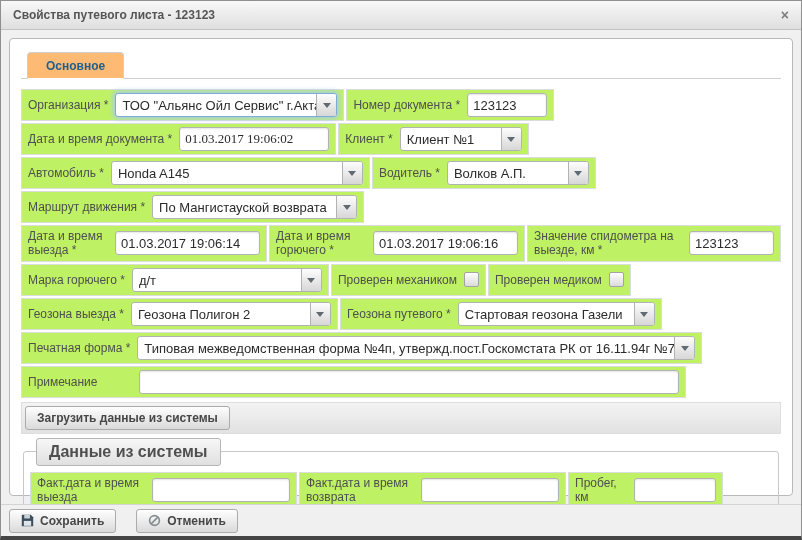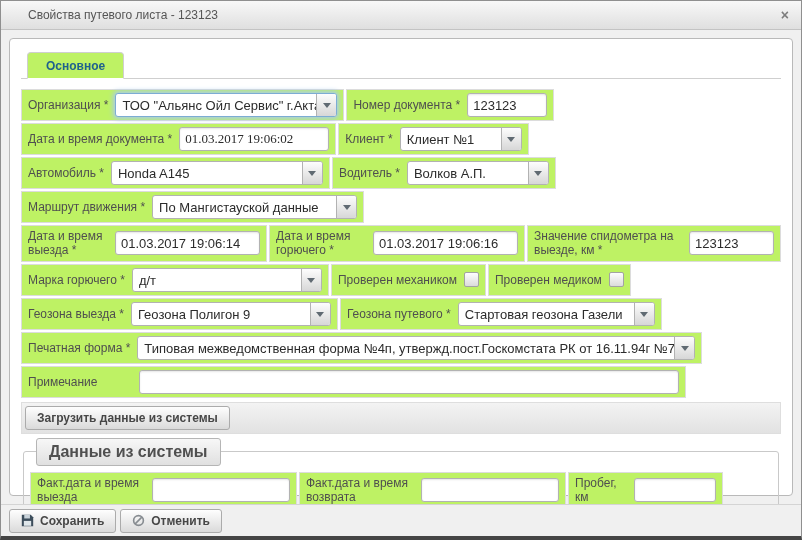--- a/index.html
+++ b/index.html
@@ -13,33 +13,33 @@
     background:#f0f0f0;
     display:flex; flex-direction:column;
   }
   .titlebar {
     height:29px; flex:0 0 29px;
     background:linear-gradient(#f8f8f8,#dfdfdf);
     border-bottom:1px solid #c3c3c3;
     display:flex; align-items:center;
     padding:0 12px;
   }
-  .title { font-size:12px; font-weight:normal; color:#555;margin-left:15px; }
+  .title { font-size:12px; font-weight:bold; color:#555; }
   .close { margin-left:auto; color:#7d7d7d; font-weight:bold; font-size:14px; cursor:pointer; line-height:1; }
 
   .bodyarea { flex:1; padding:8px; overflow:hidden; }
   .panel {
     background:#fff; border:1px solid #b9b9b9; border-radius:4px;
     height:100%; padding:8px 11px 6px 11px;
   }
   .tabstrip { border-bottom:1px solid #cfcfcf; padding:4px 0 0 6px; margin-bottom:10px; }
   .tab {
     display:inline-block; padding:6px 18px 5px;
     border:1px solid #cfcfcf; border-bottom:1px solid #fff;
-    border-radius:4px 4px 0 0; background:#bef264;
+    border-radius:4px 4px 0 0; background:#fdba74;
     color:#1f618d; font-weight:bold; font-size:12px;
     position:relative; top:1px; cursor:pointer;
   }
 
   .row { display:flex; align-items:stretch; margin-bottom:2px; }
   .item {
     border:1px solid #dcdcdc; background:#bef264;
     display:flex; align-items:center;
     padding:3px 6px; margin-right:2px;
   }
@@ -93,21 +93,21 @@
   }
   fieldset.sysdata legend {
     padding:4px 12px; margin-left:6px;
     border:1px solid #b5b5b5; border-radius:3px;
     background:linear-gradient(#f7f7f7,#e0e0e0);
     font-size:16px; font-weight:bold; color:#4f4f4f;
   }
 
   .footer {
     flex:0 0 32px; background:#f0f0f0; border-top:1px solid #d4d4d4;
-    display:flex; align-items:center; gap:4px; padding:0 8px;
+    display:flex; align-items:center; gap:20px; padding:0 8px;
   }
   .icon12 { display:inline-flex; width:13px; height:13px; }
 </style>
 </head>
 <body>
 
 <div class="window">
 
   <div class="titlebar">
     <span class="title">Свойства путевого листа - 123123</span>
@@ -149,21 +149,21 @@
             <span class="trigger">
                 <i class="arrow"></i>
               </span>
           </div>
         </div>
       </div>
 
       <div class="row">
         <div class="item">
           <span class="lbl">Автомобиль *</span>
-          <div class="combo" style="width:212px">
+          <div class="combo" style="width:252px">
             <span class="combo-text">Honda A145</span>
             <span class="trigger">
                 <i class="arrow"></i>
               </span>
           </div>
         </div>
         <div class="item">
           <span class="lbl">Водитель *</span>
           <div class="combo" style="width:142px">
             <span class="combo-text">Волков А.П.</span>
@@ -171,21 +171,21 @@
                 <i class="arrow"></i>
               </span>
           </div>
         </div>
       </div>
 
       <div class="row">
         <div class="item">
           <span class="lbl">Маршрут движения *</span>
           <div class="combo" style="width:205px">
-            <span class="combo-text">По Мангистауской данные</span>
+            <span class="combo-text">По Мангистауской возврата</span>
             <span class="trigger">
                 <i class="arrow"></i>
               </span>
           </div>
         </div>
       </div>
 
       <div class="row">
         <div class="item">
           <span class="lbl" style="width:80px">Дата и время выезда *</span>
@@ -218,21 +218,21 @@
         <div class="item">
           <span class="lbl">Проверен медиком</span>
           <span class="checkbox"></span>
         </div>
       </div>
 
       <div class="row">
         <div class="item">
           <span class="lbl">Геозона выезда *</span>
           <div class="combo" style="width:200px">
-            <span class="combo-text">Геозона Полигон 9</span>
+            <span class="combo-text">Геозона Полигон 2</span>
             <span class="trigger">
                 <i class="arrow"></i>
               </span>
           </div>
         </div>
         <div class="item">
           <span class="lbl">Геозона путевого *</span>
           <div class="combo" style="width:197px">
             <span class="combo-text">Стартовая геозона Газели</span>
             <span class="trigger">

